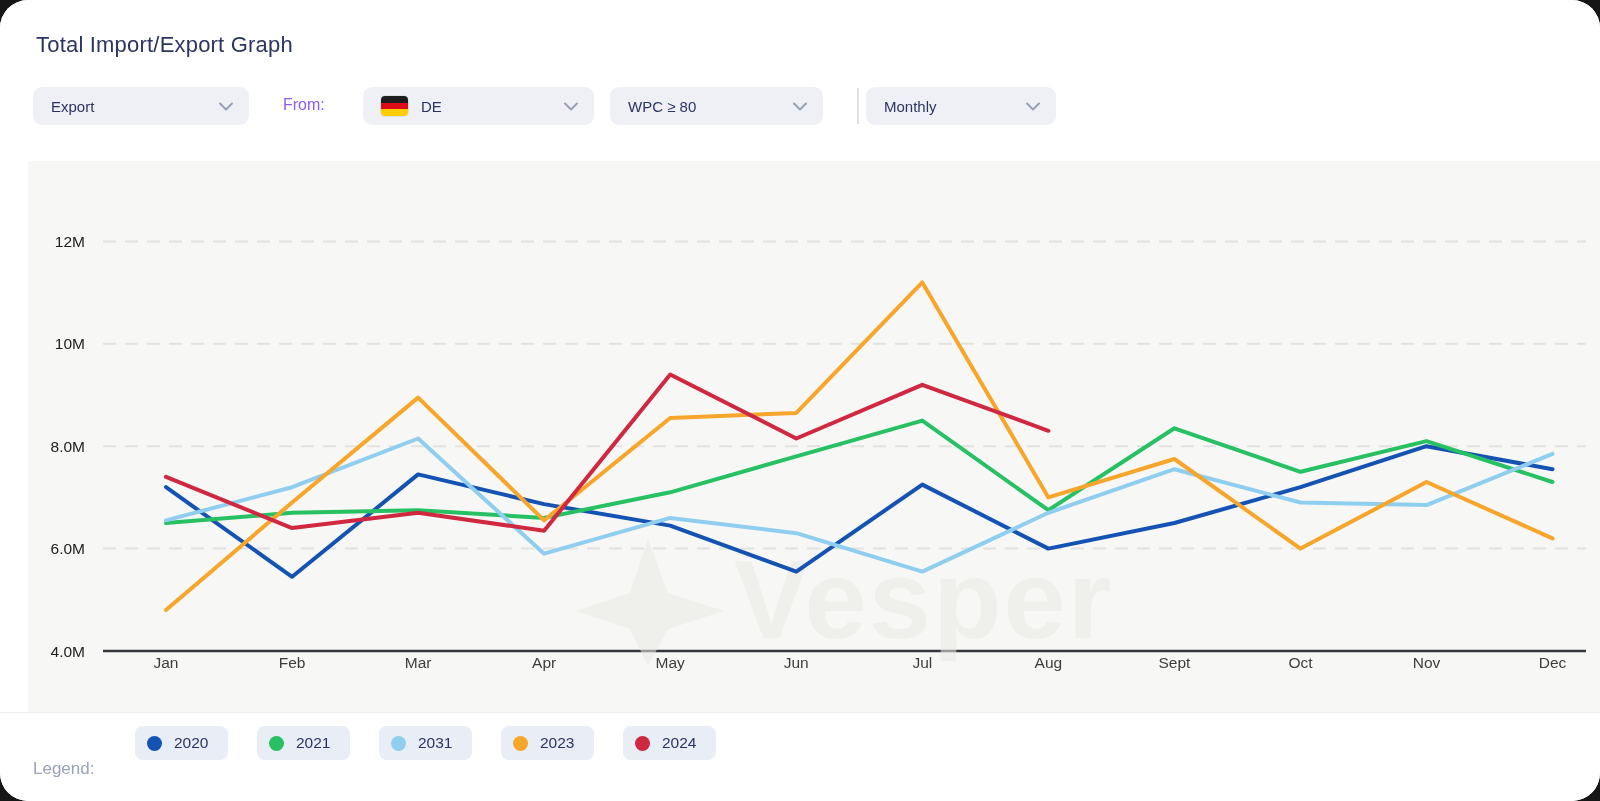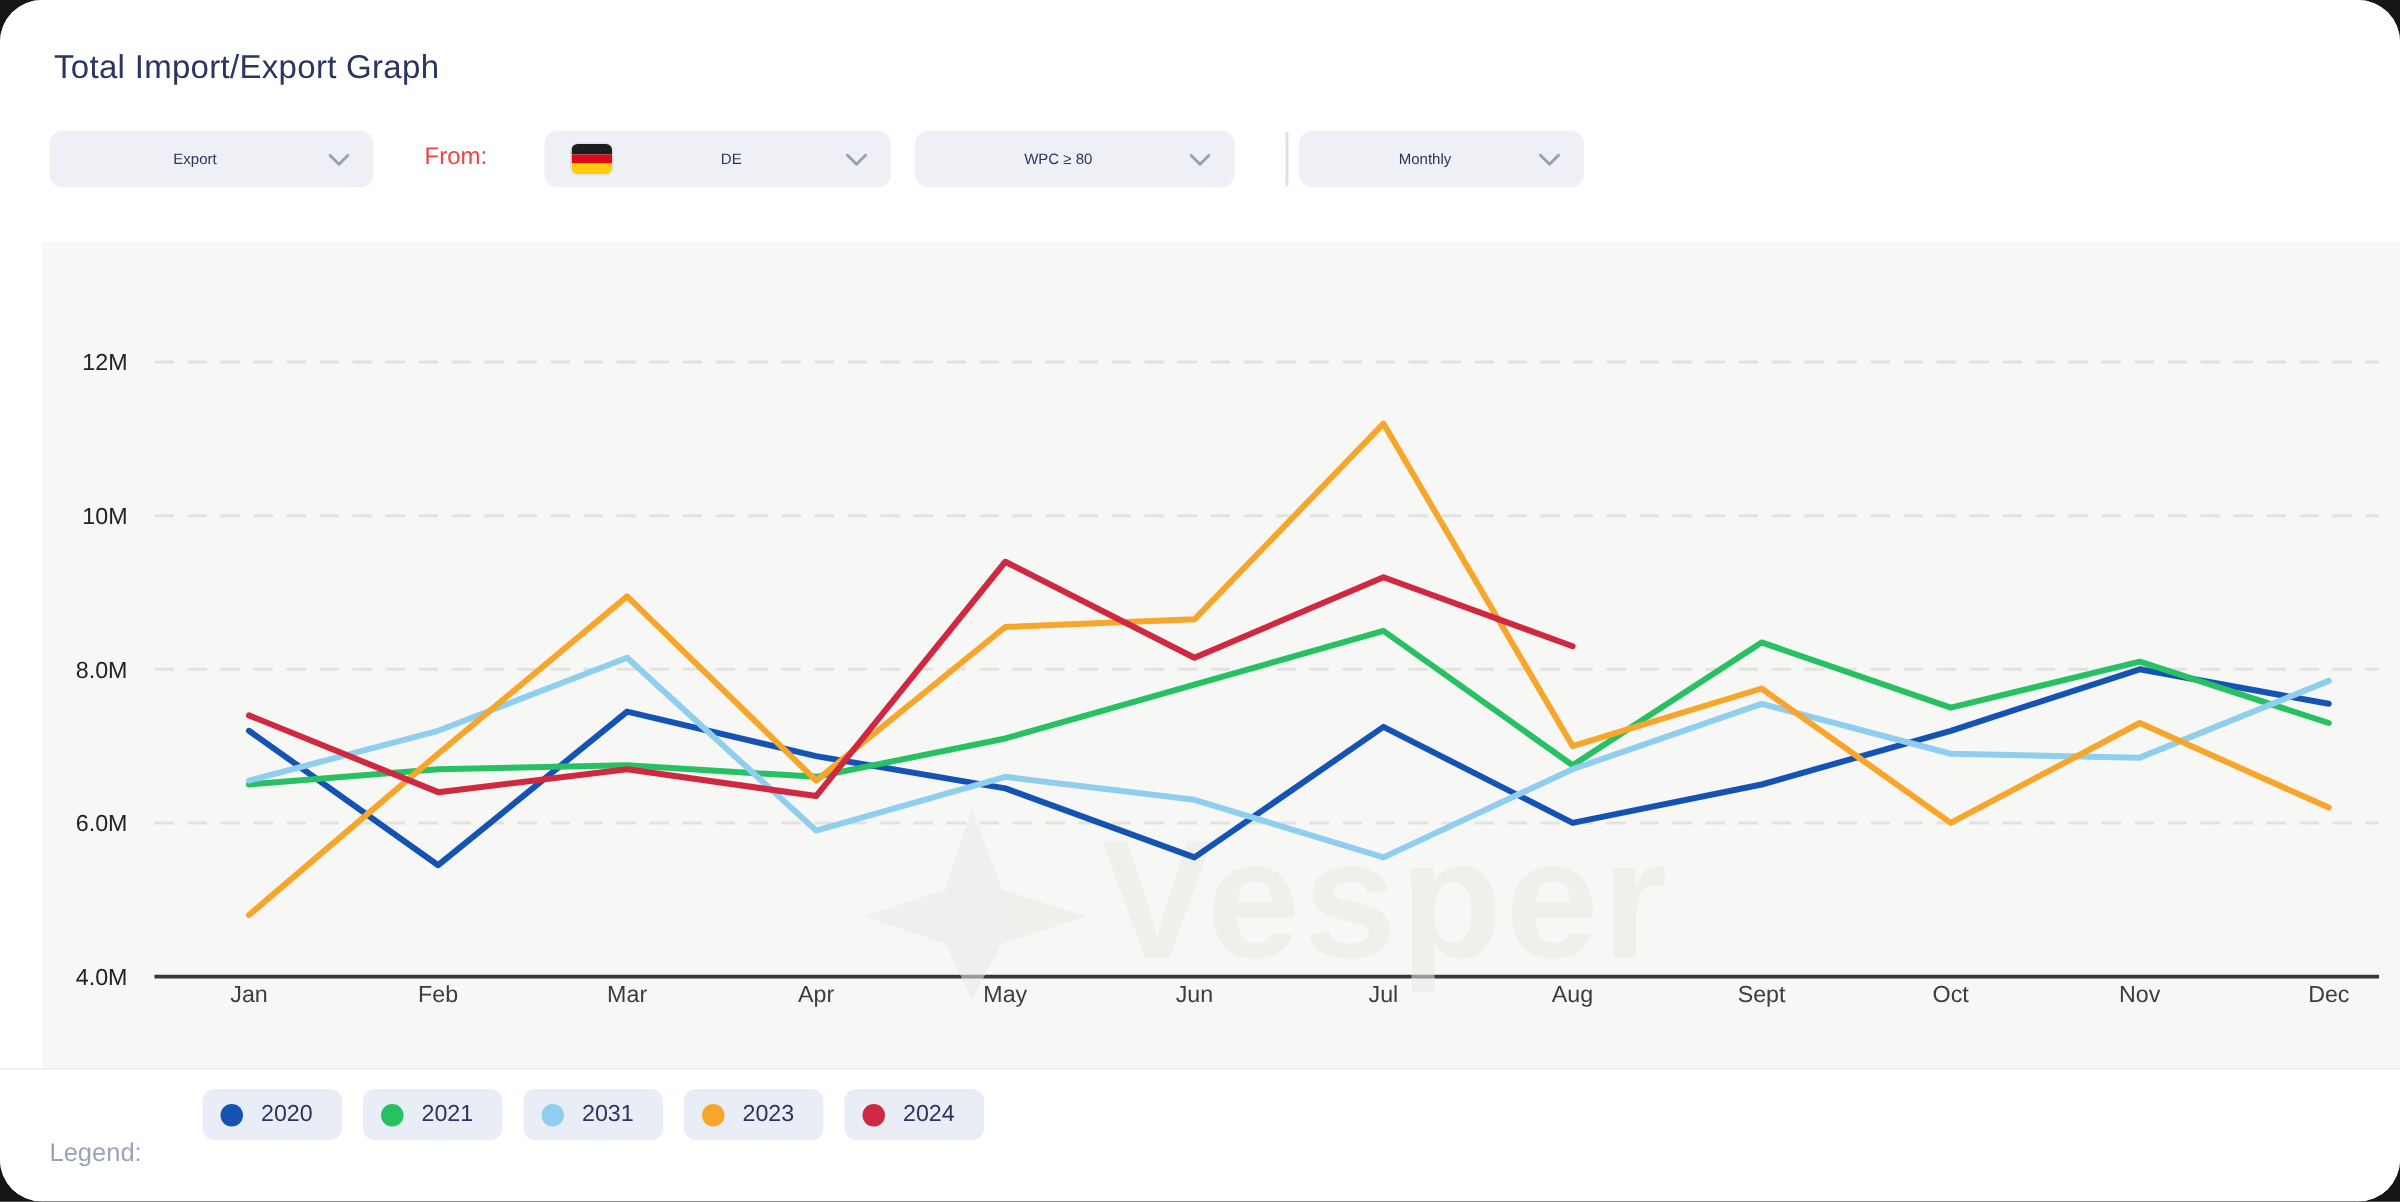--- a/index.html
+++ b/index.html
@@ -8,42 +8,42 @@
     position:relative; width:1600px; height:801px; background:#ffffff;
     border-radius:28px; overflow:hidden;
   }
   
   .header { position:absolute; left:0; top:0; width:1600px; height:161px; background:#ffffff; }
   .page-title { position:absolute; left:36px; top:32px; font-size:22px; font-weight:400; color:#2b3560; letter-spacing:.2px; }
   .dropdown {
     position:absolute; top:87px; height:38px; background:#eef0f6; border-radius:9px;
     display:flex; align-items:center; padding:0 16px 0 18px; cursor:pointer;
   }
-  .dropdown .dd-label { font-size:10px; color:#2b3560; flex:1 1 auto;text-align:center; }
+  .dropdown .dd-label { font-size:15px; color:#2b3560; flex:1 1 auto; }
   .chev { width:14px; height:9px; flex:0 0 auto; margin-left:10px; }
   .chev polyline { fill:none; stroke:#98a1b4; stroke-width:2; stroke-linecap:round; stroke-linejoin:round; }
   .dd-export { left:33px; width:216px; }
-  .from-label { position:absolute; left:283px; top:96px; font-size:16px; color:#ef4444;text-align:center; }
+  .from-label { position:absolute; left:283px; top:96px; font-size:16px; color:#8b5cf6;text-align:center; }
   .dd-country { left:363px; width:231px; }
   .dd-wpc { left:610px; width:213px; }
   .filter-divider { position:absolute; left:857px; top:88px; width:2px; height:36px; background:#dde1e8; }
   .dd-period { left:866px; width:190px; }
   .flag {
     width:27px; height:20px; border-radius:4px; overflow:hidden; margin-right:13px;
     display:flex; flex-direction:column; flex:0 0 auto; box-shadow:0 0 0 1px rgba(0,0,0,.06);
   }
   .flag div { flex:1; }
   .flag .b { background:#1d1d1d; } .flag .r { background:#dd0b18; } .flag .g { background:#ffcd05; }
   
   .chart-section { position:absolute; left:0; top:161px; width:1600px; height:551px; background:#f7f7f5;margin-left:28px; }
   .chart-section svg { display:block; }
   
   .footer { position:absolute; left:0; top:712px; width:1600px; height:89px; background:#ffffff; border-top:1px solid #ececec; }
   .legend-label { position:absolute; left:33px; top:31px; font-size:17px; color:#9aa3b8;margin-top:15px; }
-  .legend-items { position:absolute; left:135px; top:13px; display:flex; gap:14px; }
+  .legend-items { position:absolute; left:135px; top:13px; display:flex; gap:29px; }
   .legend-pill {
     height:34px; min-width:93px; background:#e8edf6; border-radius:8px;
     display:flex; align-items:center; padding:0 18px 0 12px; cursor:pointer;
   }
   .legend-dot { width:15px; height:15px; border-radius:50%; margin-right:12px; flex:0 0 auto; }
   .legend-year { font-size:15.5px; color:#2b3560; }
 </style>
 </head>
 <body>
 

